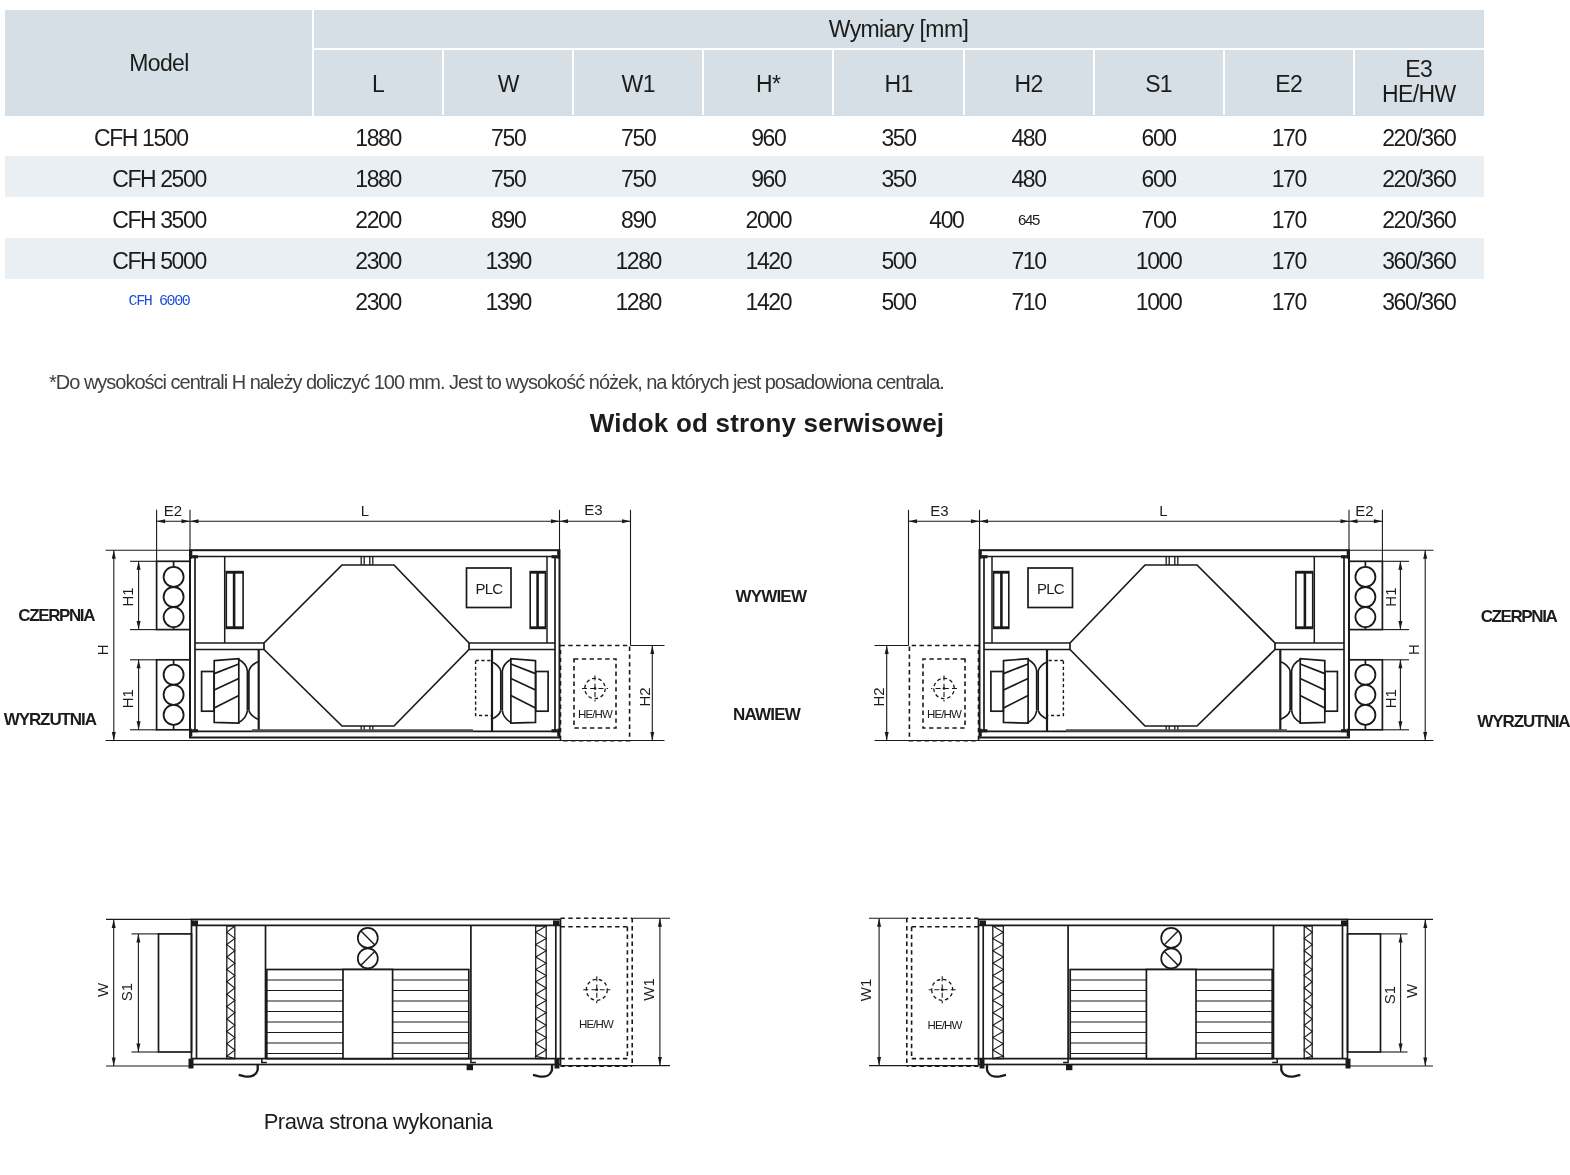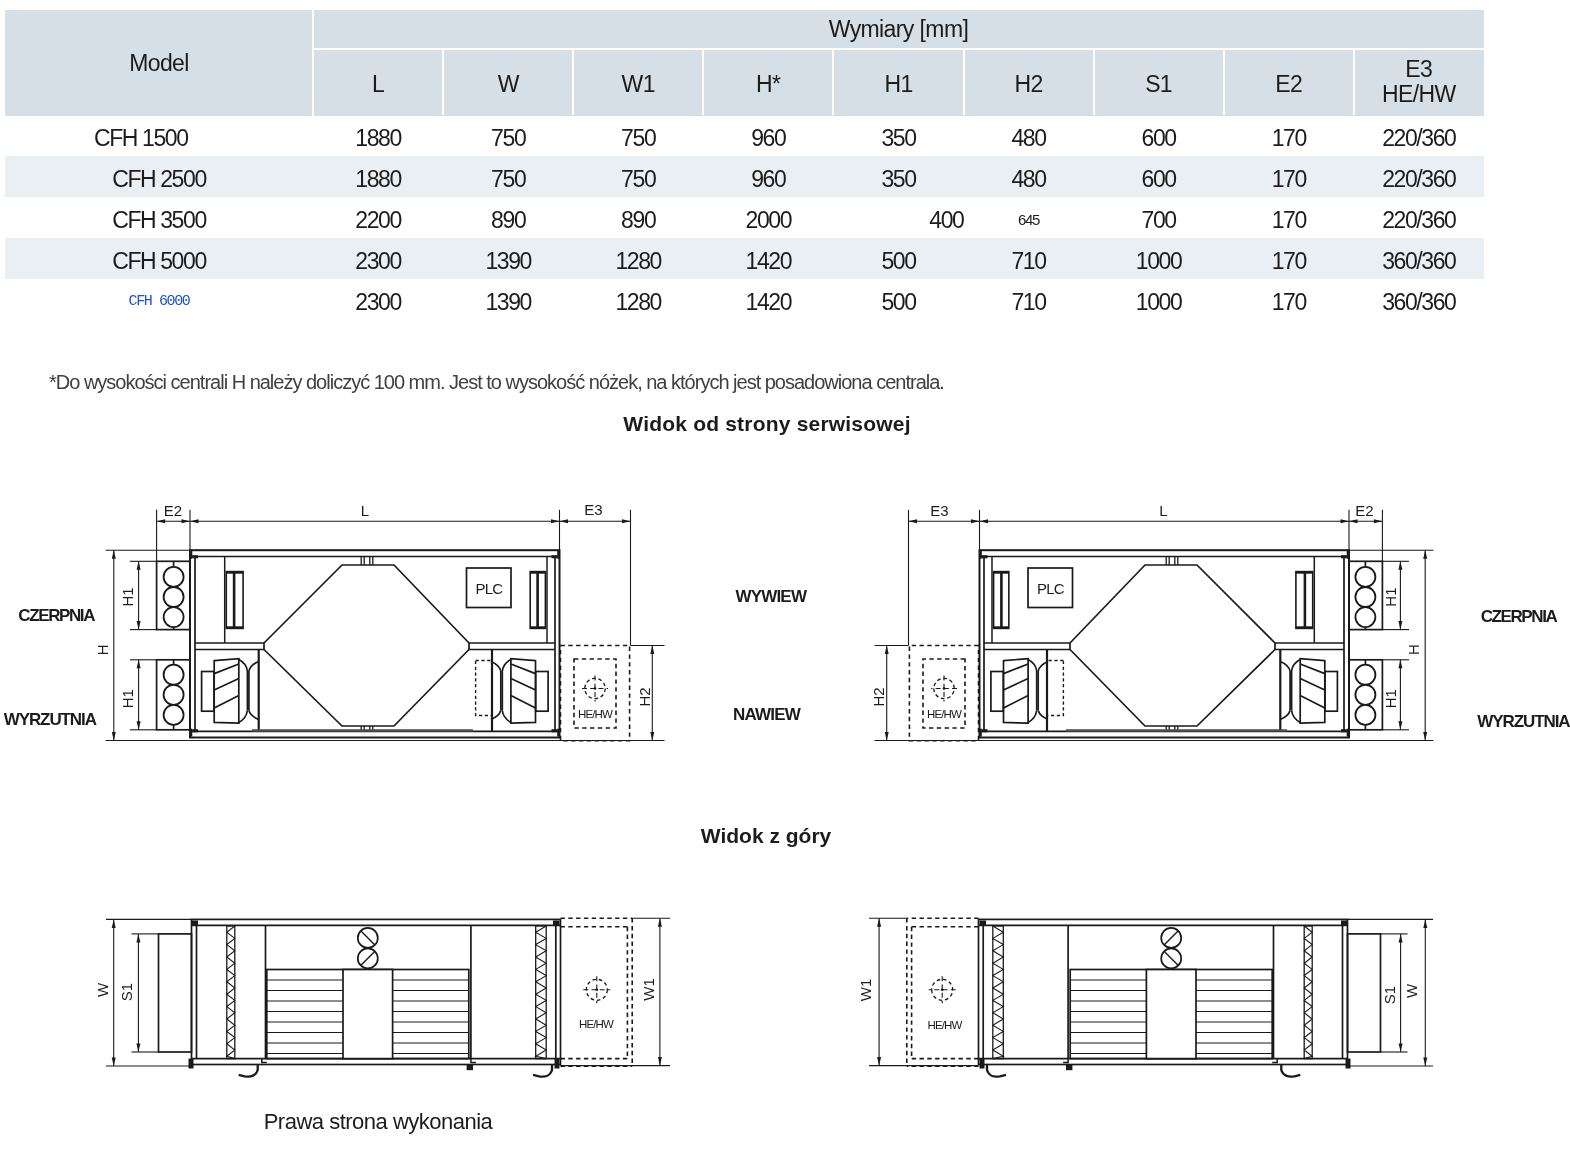--- a/index.html
+++ b/index.html
@@ -100,23 +100,22 @@
     <div style="position:absolute;left:573.2px;top:287.6px;width:130px;height:28px;line-height:28px;text-align:center;font-size:23px;letter-spacing:-1.4px;color:#1c1c1c;">1280</div>
     <div style="position:absolute;left:703.3px;top:287.6px;width:130px;height:28px;line-height:28px;text-align:center;font-size:23px;letter-spacing:-1.4px;color:#1c1c1c;">1420</div>
     <div style="position:absolute;left:833.5px;top:287.6px;width:130px;height:28px;line-height:28px;text-align:center;font-size:23px;letter-spacing:-1.4px;color:#1c1c1c;">500</div>
     <div style="position:absolute;left:963.5px;top:287.6px;width:130px;height:28px;line-height:28px;text-align:center;font-size:23px;letter-spacing:-1.4px;color:#1c1c1c;">710</div>
     <div style="position:absolute;left:1093.6px;top:287.6px;width:130px;height:28px;line-height:28px;text-align:center;font-size:23px;letter-spacing:-1.4px;color:#1c1c1c;">1000</div>
     <div style="position:absolute;left:1223.8px;top:287.6px;width:130px;height:28px;line-height:28px;text-align:center;font-size:23px;letter-spacing:-1.4px;color:#1c1c1c;">170</div>
     <div style="position:absolute;left:1353.8px;top:287.6px;width:130px;height:28px;line-height:28px;text-align:center;font-size:23px;letter-spacing:-1.4px;color:#1c1c1c;">360/360</div>
 
 <div style="position:absolute;left:5px;top:370px;width:1100px;font-size:20px;line-height:25px;letter-spacing:-1.0px;color:#404040;margin-left:44px;">*Do wysokości centrali H należy doliczyć 100 mm. Jest to wysokość nóżek, na których jest posadowiona centrala.</div>
 
-<div style="position:absolute;left:0;top:410px;width:1534px;text-align:center;font-size:21px;line-height:27px;letter-spacing:0.2px;font-weight:bold;color:#1c1c1c;">Widok od strony serwisowej</div>
-
-<div style="position:absolute;left:0;top:822px;width:1532px;text-align:center;font-size:21px;line-height:27px;font-weight:bold;color:#1c1c1c;">Widok z góry</div>
+<div style="position:absolute;left:0;top:410px;width:1534px;text-align:center;font-size:26px;line-height:27px;letter-spacing:0.2px;font-weight:bold;color:#1c1c1c;">Widok od strony serwisowej</div>
+
 
 <div style="position:absolute;left:178px;top:1108px;width:400px;text-align:center;font-size:22px;line-height:27px;font-weight:normal;letter-spacing:-0.5px;color:#1c1c1c;">Prawa strona wykonania</div>
 
 
 <svg width="1570" height="1175" viewBox="0 0 1570 1175" style="position:absolute;left:0;top:0;">
 
 <g>
 
 <line x1="156.6" y1="509.8" x2="156.6" y2="561.3" stroke="#1a1a1a" stroke-width="1.1"></line>
         <line x1="190.0" y1="509.8" x2="190.0" y2="550.2" stroke="#1a1a1a" stroke-width="1.1"></line>

